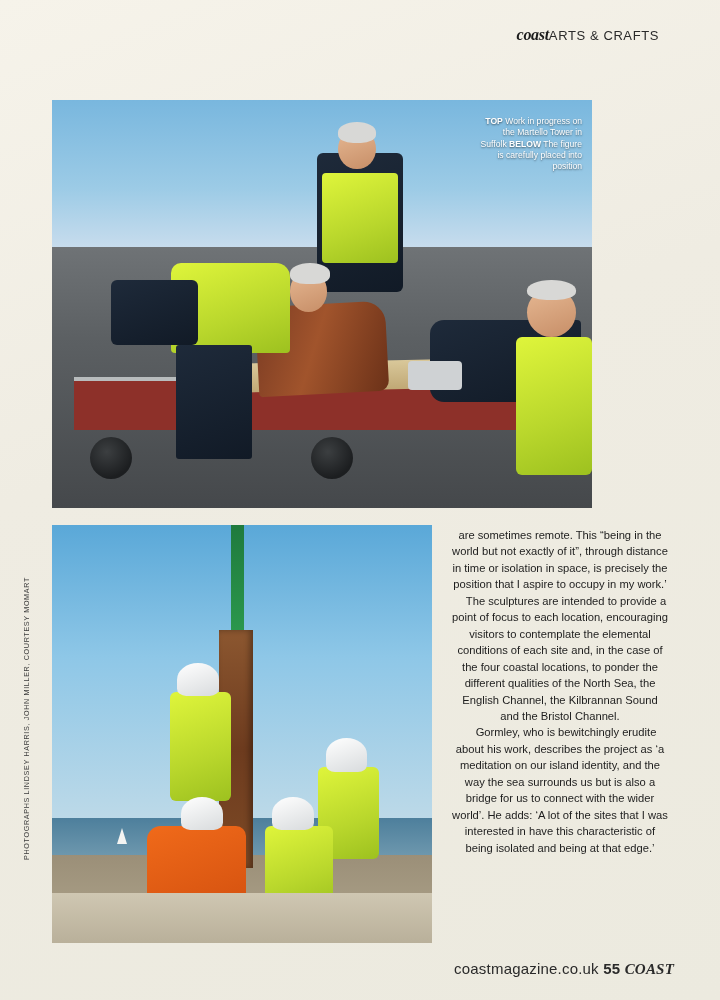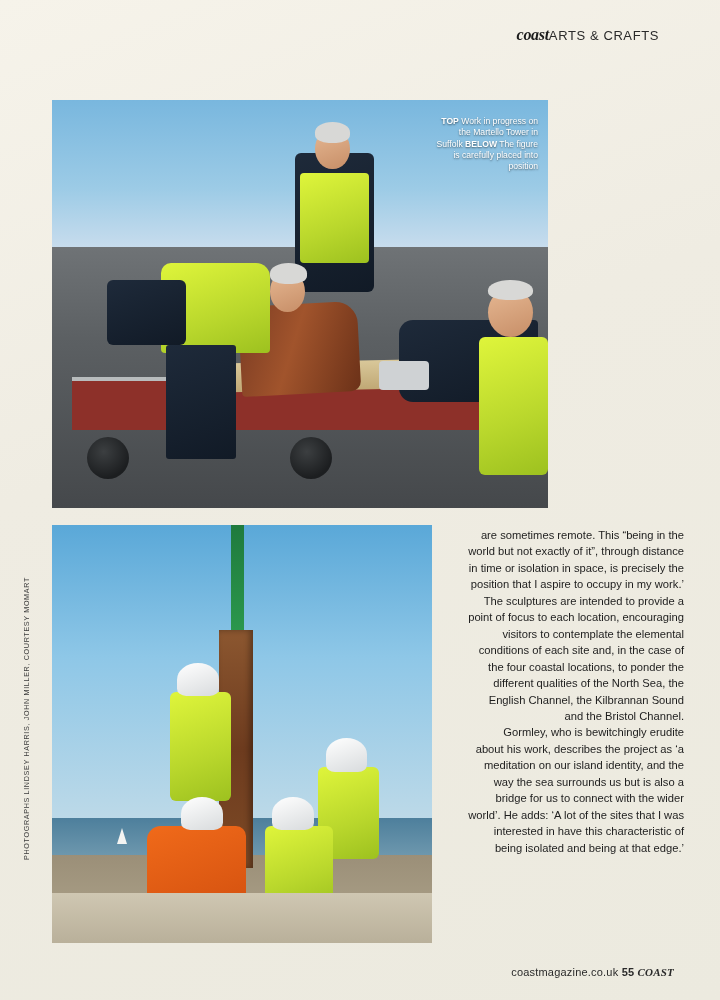--- a/index.html
+++ b/index.html
@@ -56,21 +56,21 @@
   }
 
   
   .photo {
     position: absolute;
     overflow: hidden;
   }
   #photo-top {
     left: 52px;
     top: 100px;
-    width: 496px;
+    width: 540px;
     height: 408px;
     background: linear-gradient(#8fc4e6 0%, #a9d2ea 32%, #6d6f70 36%, #4a4d4f 100%);
   }
   #photo-bottom {
     left: 52px;
     top: 525px;
     width: 380px;
     height: 418px;
     background: linear-gradient(#79bde3 0%, #9ed2ef 55%, #b9d9ea 66%, #5b7d8e 70%, #8e8270 78%, #a39780 100%);
   }
@@ -181,32 +181,31 @@
 
   
   .text-col {
     position: absolute;
     left: 452px;
     top: 527px;
     width: 216px;
     font-size: 11.2px;
     line-height: 1.47;
     color: #1d1d1d;
-    text-align: right;
-    margin-left: 16px;
+    text-align: center;
   }
   .text-col p { margin: 0; }
   .text-col p + p { text-indent: 12px; margin-top: 0; }
 
   
   .footer {
     position: absolute;
     right: 46px;
     bottom: 22px;
-    font-size: 11px;
+    font-size: 15px;
     color: #2a2a2a;
     letter-spacing: 0.2px;
     white-space: nowrap;
     text-align: right;
   }
   .footer .pagenum { font-weight: bold; }
   .footer .mag {
     font-family: "Liberation Serif", serif;
     font-weight: bold;
     font-style: italic;

